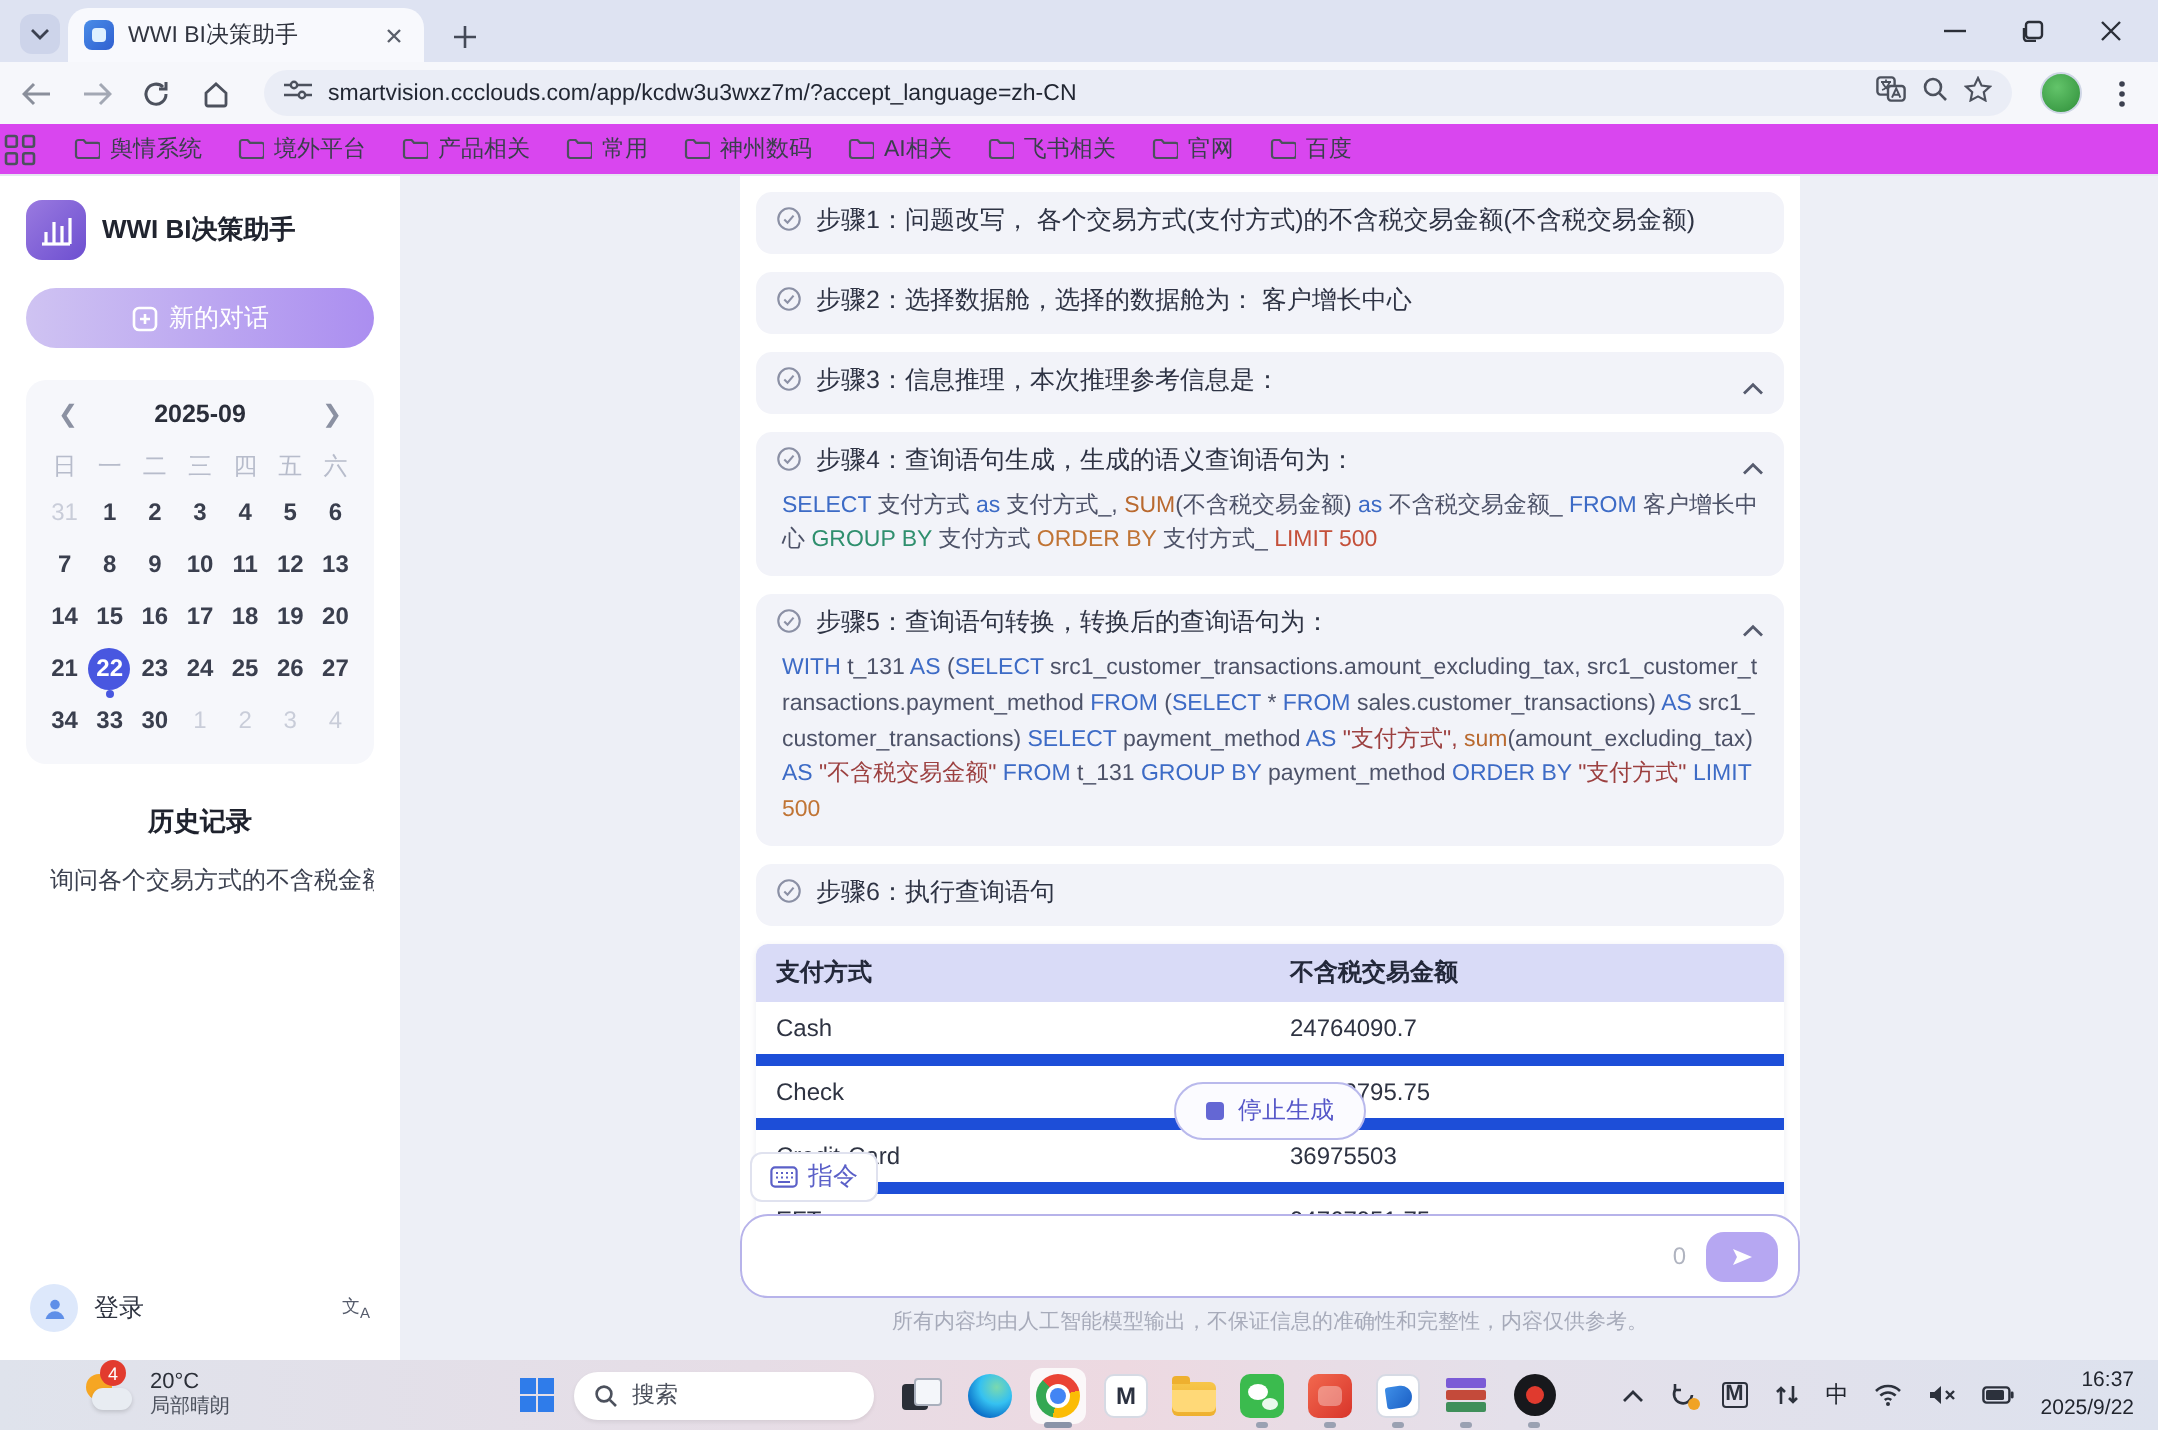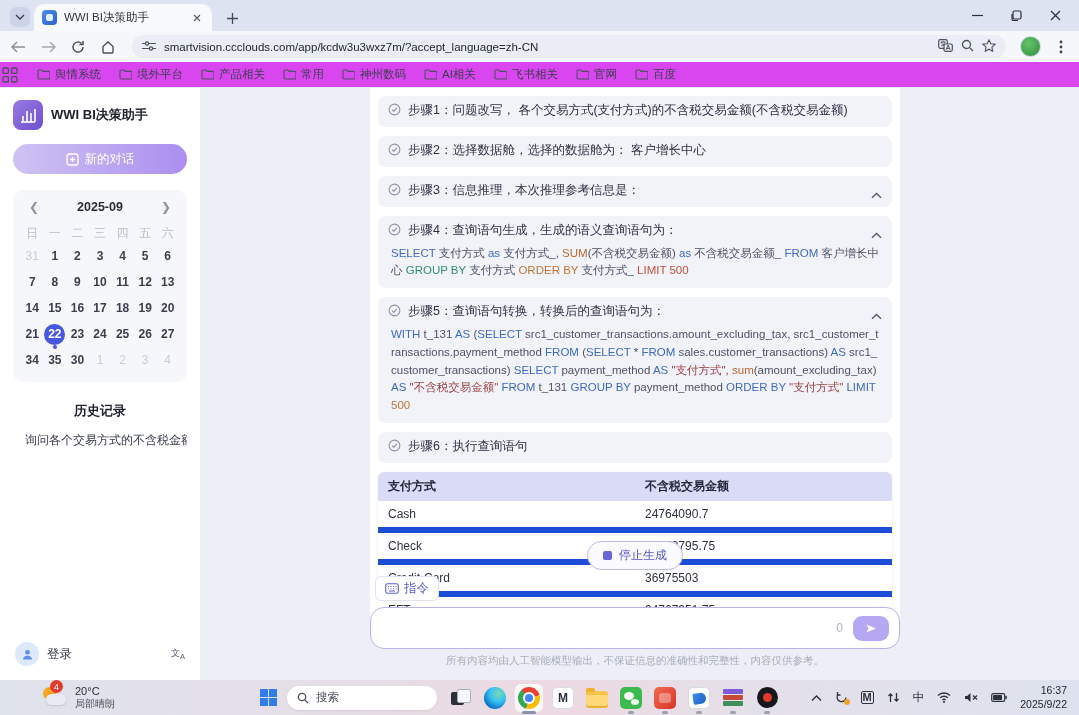--- a/index.html
+++ b/index.html
@@ -419,21 +419,21 @@
             <span class="cal-cell">
               <span>26</span>
             </span>
             <span class="cal-cell">
               <span>27</span>
             </span>
             <span class="cal-cell">
               <span>34</span>
             </span>
             <span class="cal-cell">
-              <span>35</span>
+              <span>33</span>
             </span>
             <span class="cal-cell">
               <span>30</span>
             </span>
             <span class="cal-cell out">
               <span>1</span>
             </span>
             <span class="cal-cell out">
               <span>2</span>
             </span>

